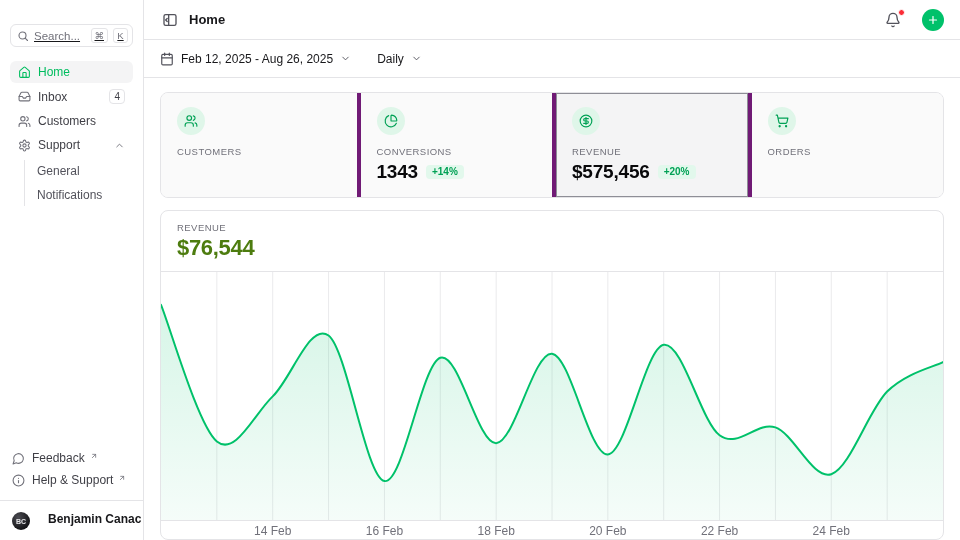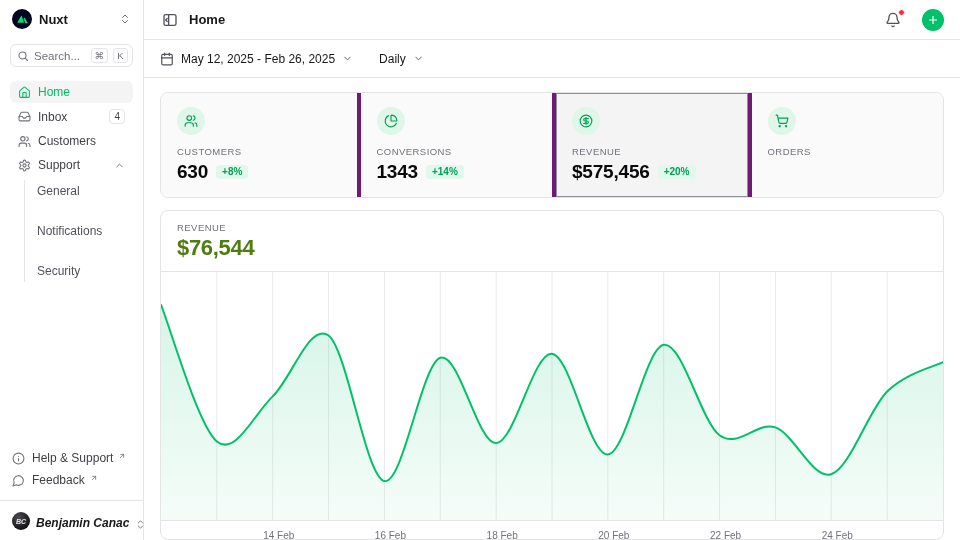--- a/index.html
+++ b/index.html
@@ -16,46 +16,46 @@
           display:flex; flex-direction:column; padding:9px 10px 8px; background:#fff; }
   .logo-row { display:flex; align-items:center; gap:7px; padding:0 2px; }
   .logo-badge { width:20px; height:20px; border-radius:50%; background:#020420;
                 display:flex; align-items:center; justify-content:center; flex:none; }
   .logo-name { font-size:13px; font-weight:700; color:#18181B; flex:1; }
   .icon { display:inline-flex; align-items:center; justify-content:center; flex:none; }
   .muted-ic { color:#71717A; }
 
   .search-box { margin-top:15px; display:flex; align-items:center; gap:5px;
                 border:1px solid #E4E4E7; border-radius:6px; padding:3px 4px 3px 6px;
-                background:#fff; cursor:pointer; }
+                background:#fff; cursor:pointer;text-decoration:underline; }
   .search-box .ph { flex:1; color:#71717A; font-size:11.5px; }
   .kbd { font-size:9.5px; color:#71717A; border:1px solid #E4E4E7; border-radius:3px;
          background:#fff; padding:0 3px; height:15px; min-width:15px; line-height:14px;
          text-align:center; display:inline-block; }
 
   nav { margin-top:14px; display:flex; flex-direction:column; gap:2px; }
   .nav-item { display:flex; align-items:center; gap:7px; padding:4px 8px; border-radius:6px;
               font-size:12px; font-weight:500; color:#3F3F46; cursor:pointer; }
   .nav-item .icon { color:#71717A; }
   .nav-item.active { background:#F4F4F5; color:#00BD5F; }
   .nav-item.active .icon { color:#00BD5F; }
   .nav-item .lbl { flex:1; white-space:nowrap; }
   .count-badge { font-size:10px; color:#3F3F46; border:1px solid #E4E4E7; border-radius:4px;
                  padding:0 4px; height:15px; line-height:14px; background:#fff; }
   .subnav { margin:2px 0 2px 14px; border-left:1px solid #E4E4E7; padding-left:8px;
-            display:flex; flex-direction:column; gap:18px; }
+            display:flex; flex-direction:column; gap:2px; }
   .subnav .nav-item { padding:4px 4px; color:#52525B; font-weight:500; }
 
   .sidebar-bottom { margin-top:auto; display:flex; flex-direction:column; gap:2px; }
   .side-link { display:flex; align-items:flex-start; gap:7px; padding:3px 2px; font-size:12px;
                font-weight:500; color:#3F3F46; cursor:pointer; }
   .side-link .icon { color:#71717A; margin-top:1px; }
   .ext-arrow { color:#71717A; margin-left:-2px; position:relative; top:-2px; }
   .side-divider { border-top:1px solid #E4E4E7; margin:8px -10px 0; }
-  .user-row { display:flex; align-items:flex-end; gap:6px; padding:9px 2px 2px; cursor:pointer;font-style:italic; }
+  .user-row { display:flex; align-items:flex-start; gap:18px; padding:9px 2px 2px; cursor:pointer; }
   .avatar { width:18px; height:18px; border-radius:50%; flex:none;
             background:radial-gradient(circle at 35% 30%, #4b4b52, #151518 70%);
             color:#e4e4e7; font-size:7px; font-weight:700; display:flex; align-items:center;
             justify-content:center; }
   .user-name { font-size:12px; font-weight:600; color:#18181B; flex:1; white-space:nowrap; }
 
   
   main { flex:1; display:flex; flex-direction:column; min-width:0; }
   .top-header { height:40px; border-bottom:1px solid #E4E4E7; display:flex; align-items:center;
                 padding:0 16px; gap:9px; }
@@ -94,44 +94,29 @@
   
   .chart-card { margin-top:12px; border:1px solid #E4E4E7; border-radius:8px; overflow:hidden;
                 background:#fff; }
   .chart-head { padding:11px 16px 10px; border-bottom:1px solid #E4E4E7; }
   .chart-label { font-size:9.5px; font-weight:500; letter-spacing:.45px; color:#71717A; }
   .chart-value { margin-top:2px; font-size:22px; font-weight:700; color:#4d7c0f;
                  letter-spacing:-.3px; }
   .plot-wrap { position:relative; height:249px; }
   .plot-wrap svg { position:absolute; inset:0; width:100%; height:100%; display:block; }
   .x-axis { position:relative; height:18px; }
-  .x-tick { position:absolute; top:9px; transform:translateX(-50%); font-size:10px;
-            color:#71717A; white-space:nowrap;margin-left:6px; }
+  .x-tick { position:absolute; top:3px; transform:translateX(-50%); font-size:12px;
+            color:#71717A; white-space:nowrap; }
 </style>
 </head>
 <body>
 
 <div class="app">
 
   <aside>
-    <div class="logo-row">
-      <span class="logo-badge">
-        <svg width="13" height="13" viewBox="0 0 24 24" fill="#00DC82">
-          <path d="M13.3 19h7.5c.55 0 .9-.6.62-1.08L16.4 9.27a.72.72 0 0 0-1.25 0l-1.3 2.26 2.6 4.5a2.1 2.1 0 0 1 .02 2.06A2.08 2.08 0 0 1 14.6 19h-1.3Z"></path>
-          <path d="M10.76 5.7a.83.83 0 0 0-1.45 0L3.1 16.47A.83.83 0 0 0 3.83 18h9.9c.64 0 1.04-.7.72-1.25L10.76 5.7Z"></path>
-        </svg>
-      </span>
-      <span class="logo-name">Nuxt</span>
-      <span class="icon muted-ic">
-        <svg width="12" height="12" viewBox="0 0 24 24" fill="none" stroke="currentColor" stroke-width="2" stroke-linecap="round" stroke-linejoin="round">
-            <path d="m7 15 5 5 5-5"></path>
-            <path d="m7 9 5-5 5 5"></path>
-          </svg>
-      </span>
-    </div>
 
     <div class="search-box">
       <span class="icon muted-ic">
         <svg width="12" height="12" viewBox="0 0 24 24" fill="none" stroke="currentColor" stroke-width="2.2" stroke-linecap="round">
             <circle cx="11" cy="11" r="7"></circle>
             <path d="m21 21-4.2-4.2"></path>
           </svg>
       </span>
       <span class="ph">Search...</span>
       <span class="kbd">⌘</span>
@@ -187,50 +172,47 @@
         </span>
       </div>
 
       <div class="subnav">
         <div class="nav-item">
             <span class="lbl">General</span>
           </div>
         <div class="nav-item">
             <span class="lbl">Notifications</span>
           </div>
-        <div class="nav-item">
-            <span class="lbl">Security</span>
-          </div>
       </div>
     </nav>
 
     <div class="sidebar-bottom">
       <div class="side-link">
         <span class="icon">
           <svg width="13" height="13" viewBox="0 0 24 24" fill="none" stroke="currentColor" stroke-width="2" stroke-linecap="round" stroke-linejoin="round">
-              <circle cx="12" cy="12" r="10"></circle>
-              <path d="M12 16v-4"></path>
-              <path d="M12 8h.01"></path>
-            </svg>
-        </span>
-        <span>Help &amp; Support</span>
+              <path d="M7.9 20A9 9 0 1 0 4 16.1L2 22Z"></path>
+            </svg>
+        </span>
+        <span>Feedback</span>
         <span class="ext-arrow">
           <svg width="8" height="8" viewBox="0 0 24 24" fill="none" stroke="currentColor" stroke-width="2.4" stroke-linecap="round" stroke-linejoin="round">
               <path d="M7 17 17 7"></path>
               <path d="M8 7h9v9"></path>
             </svg>
         </span>
       </div>
       <div class="side-link">
         <span class="icon">
           <svg width="13" height="13" viewBox="0 0 24 24" fill="none" stroke="currentColor" stroke-width="2" stroke-linecap="round" stroke-linejoin="round">
-              <path d="M7.9 20A9 9 0 1 0 4 16.1L2 22Z"></path>
-            </svg>
-        </span>
-        <span>Feedback</span>
+              <circle cx="12" cy="12" r="10"></circle>
+              <path d="M12 16v-4"></path>
+              <path d="M12 8h.01"></path>
+            </svg>
+        </span>
+        <span>Help &amp; Support</span>
         <span class="ext-arrow">
           <svg width="8" height="8" viewBox="0 0 24 24" fill="none" stroke="currentColor" stroke-width="2.4" stroke-linecap="round" stroke-linejoin="round">
               <path d="M7 17 17 7"></path>
               <path d="M8 7h9v9"></path>
             </svg>
         </span>
       </div>
       <div class="side-divider"></div>
       <div class="user-row">
         <span class="avatar">BC</span>
@@ -273,21 +255,21 @@
     <div class="toolbar">
       <button class="tb-btn">
         <span class="icon">
           <svg width="14" height="14" viewBox="0 0 24 24" fill="none" stroke="currentColor" stroke-width="2" stroke-linecap="round" stroke-linejoin="round">
               <path d="M8 2v4"></path>
               <path d="M16 2v4"></path>
               <rect x="3" y="4" width="18" height="18" rx="2"></rect>
               <path d="M3 10h18"></path>
             </svg>
         </span>
-        <span>May 12, 2025 - Feb 26, 2025</span>
+        <span>Feb 12, 2025 - Aug 26, 2025</span>
         <span class="icon muted-ic">
           <svg width="11" height="11" viewBox="0 0 24 24" fill="none" stroke="currentColor" stroke-width="2" stroke-linecap="round" stroke-linejoin="round">
               <path d="m6 9 6 6 6-6"></path>
             </svg>
         </span>
       </button>
       <button class="tb-btn">
         <span>Daily</span>
         <span class="icon muted-ic">
           <svg width="11" height="11" viewBox="0 0 24 24" fill="none" stroke="currentColor" stroke-width="2" stroke-linecap="round" stroke-linejoin="round">
@@ -303,24 +285,20 @@
         <div class="stat-card">
           <div class="stat-icon-circle">
             <svg width="14" height="14" viewBox="0 0 24 24" fill="none" stroke="currentColor" stroke-width="2" stroke-linecap="round" stroke-linejoin="round">
                 <path d="M16 21v-2a4 4 0 0 0-4-4H6a4 4 0 0 0-4 4v2"></path>
                 <circle cx="9" cy="7" r="4"></circle>
                 <path d="M22 21v-2a4 4 0 0 0-3-3.87"></path>
                 <path d="M16 3.13a4 4 0 0 1 0 7.75"></path>
               </svg>
           </div>
           <div class="stat-label">CUSTOMERS</div>
-          <div class="stat-value-row">
-            <span class="stat-value">630</span>
-            <span class="delta-badge">+8%</span>
-          </div>
         </div>
 
         <div class="stat-card">
           <div class="stat-icon-circle">
             <svg width="14" height="14" viewBox="0 0 24 24" fill="none" stroke="currentColor" stroke-width="2" stroke-linecap="round" stroke-linejoin="round">
                 <path d="M21 12c.552 0 1.005-.449.95-.998a10 10 0 0 0-8.953-8.951c-.55-.055-.998.398-.998.95v8a1 1 0 0 0 1 1z"></path>
                 <path d="M21.21 15.89A10 10 0 1 1 8 2.83"></path>
               </svg>
           </div>
           <div class="stat-label">CONVERSIONS</div>

